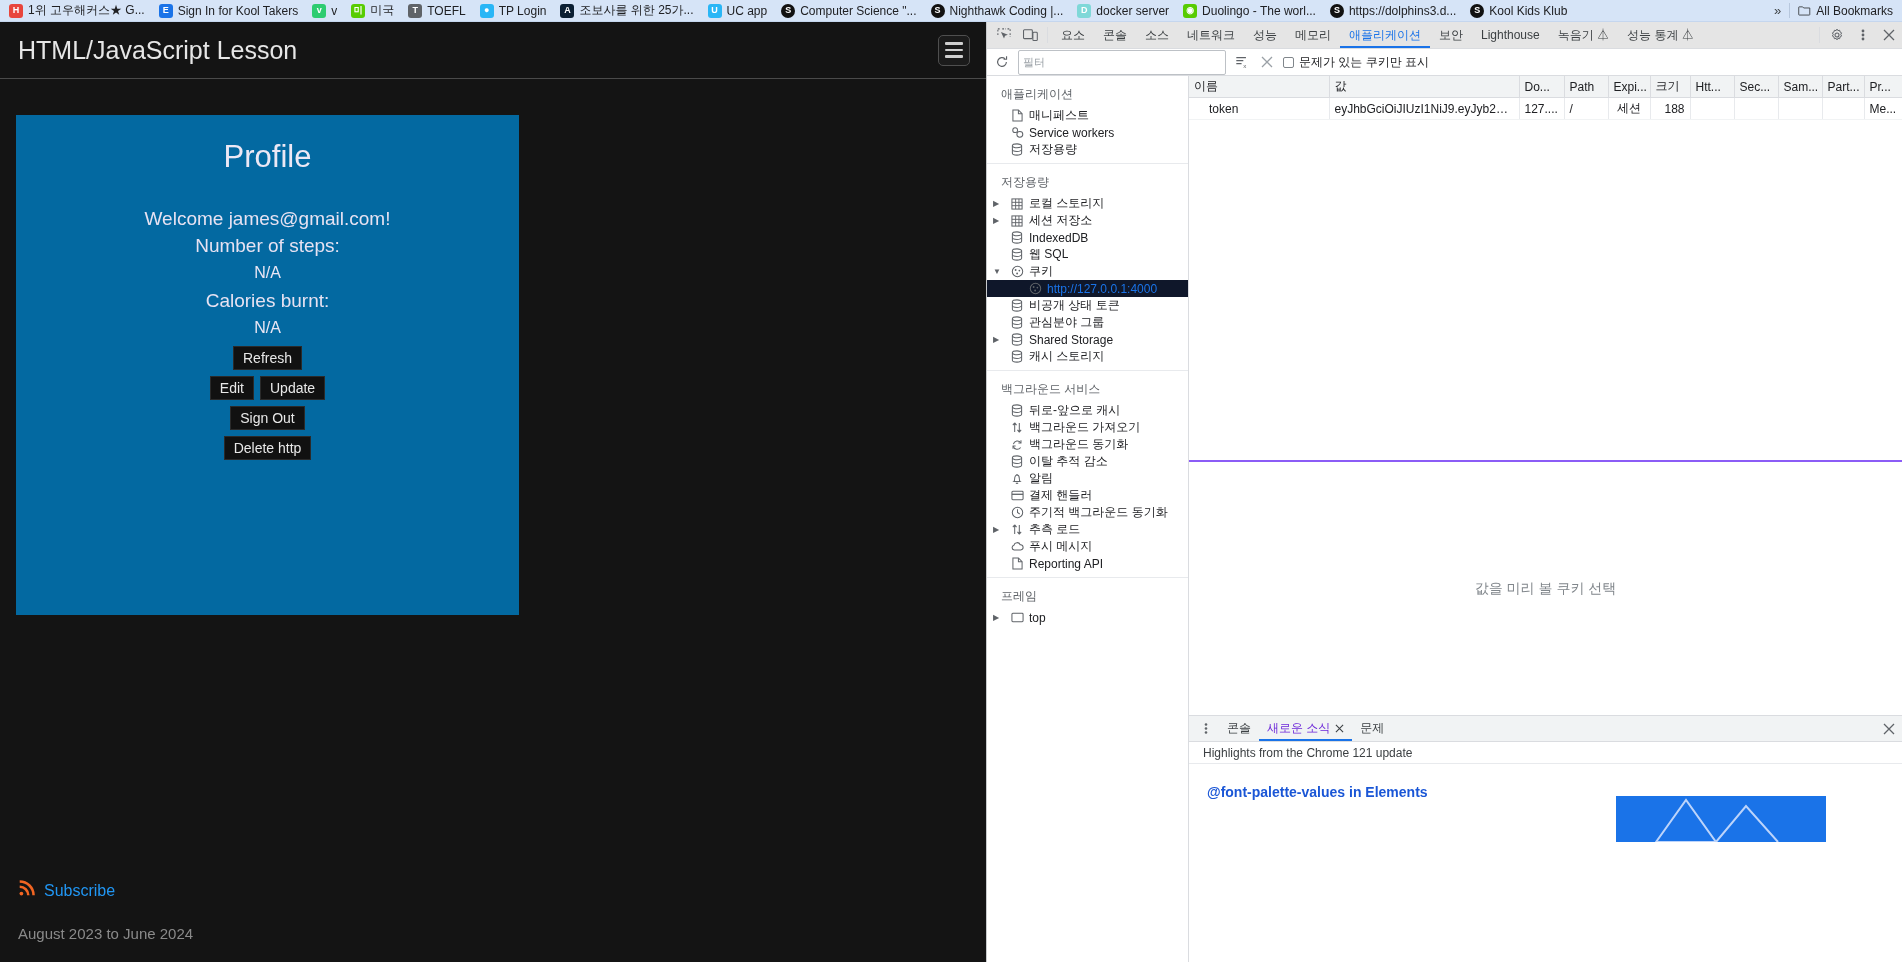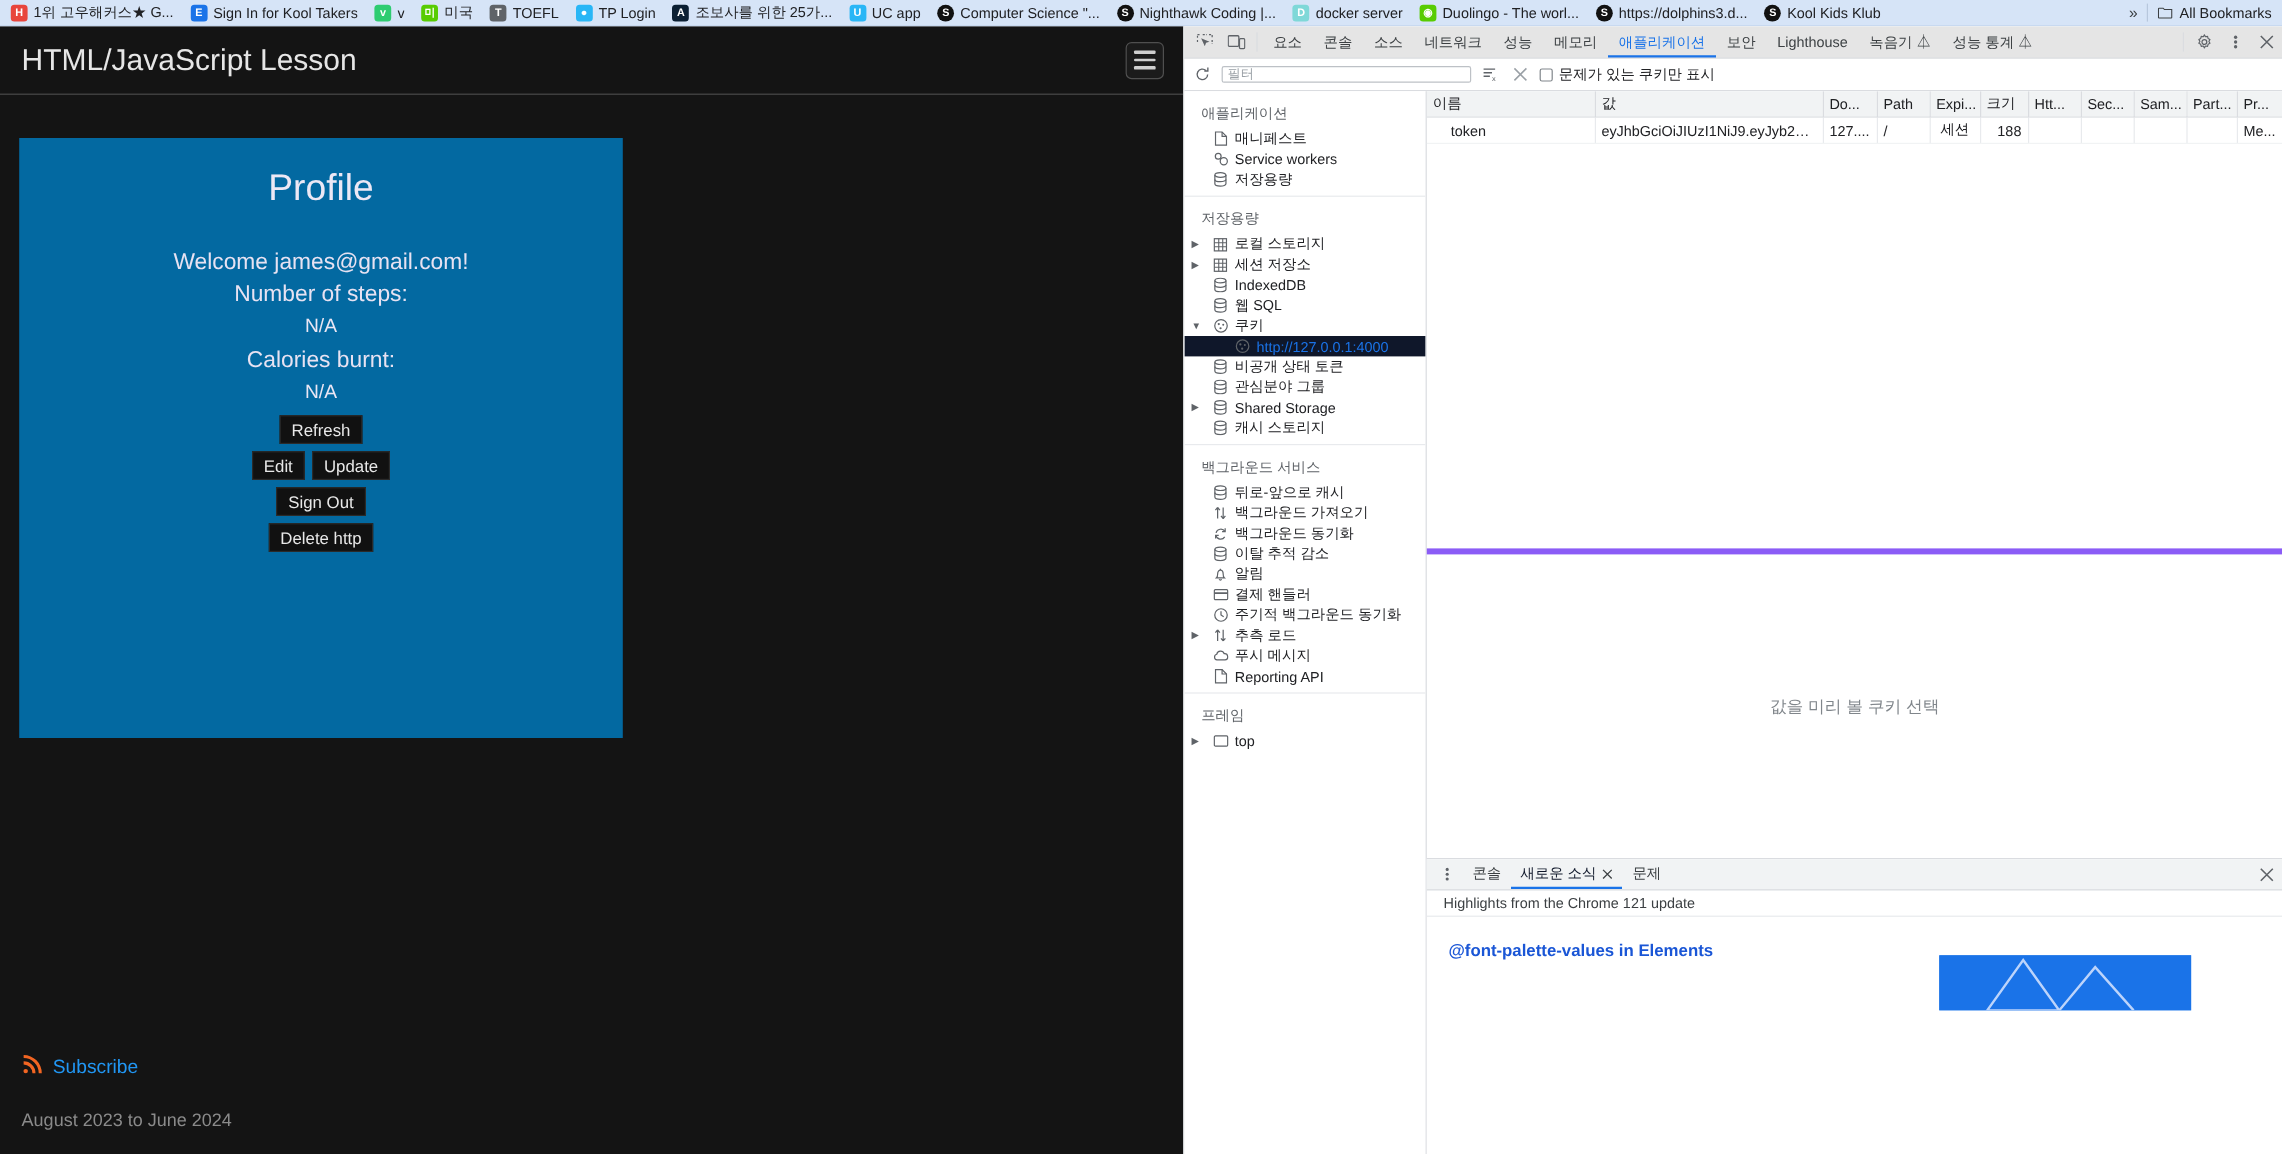--- a/index.html
+++ b/index.html
@@ -105,21 +105,21 @@
     color: #3c4043; font-size: 12px; white-space: nowrap;
   }
   .dt-tab.active { color: #1a73e8; box-shadow: inset 0 -2px 0 #1a73e8; }
   .dt-flex { flex: 1 1 auto; }
 
   #dt-filterbar {
     height: 27px; background: #fff; border-bottom: 1px solid #dadce0;
     display: flex; align-items: center; padding: 0 6px; gap: 7px;
   }
   #cookie-filter-input {
-    width: 208px; height: 14px; border: 1px solid #bdc1c6; border-radius: 2px;
+    width: 208px; height: 25px; border: 1px solid #bdc1c6; border-radius: 2px;
     font-size: 11px; padding: 0 4px; color: #202124; outline: none;
     font-family: "Liberation Sans", sans-serif;
   }
   #cookie-filter-input::placeholder { color: #9aa0a6; }
   .tb-btn { width: 18px; height: 18px; display: flex; align-items: center; justify-content: center;
             color: #5f6368; cursor: pointer; font-size: 13px; }
   .chk-wrap { display: flex; align-items: center; gap: 5px; cursor: pointer; color: #202124; font-size: 12px; }
   .chk-box { width: 11px; height: 11px; border: 1px solid #80868b; border-radius: 2px; background: #fff; }
 
   #dt-body { flex: 1 1 auto; display: flex; min-height: 0; }
@@ -155,35 +155,35 @@
     font-weight: normal; font-size: 12px; color: #202124; text-align: left;
     padding: 2px 5px; height: 19px; overflow: hidden; white-space: nowrap; cursor: pointer;
   }
   #cookie-table td {
     border-right: 1px solid #e8eaed; border-bottom: 1px solid #f1f3f4;
     font-size: 12px; color: #202124; padding: 2px 5px; height: 19px;
     overflow: hidden; white-space: nowrap; text-overflow: ellipsis;
   }
   #cookie-table td.num { text-align: right; }
   #cookie-table td.ctr { text-align: center; }
-  .tbl-wrap { height: 386px; border-bottom: 5px solid #8b5cf6; overflow: hidden; }
+  .tbl-wrap { height: 386px; border-bottom: 2px solid #8b5cf6; overflow: hidden; }
   #cookie-preview {
     flex: 1 1 auto; display: flex; align-items: center; justify-content: center;
     color: #80868b; font-size: 14px; border-bottom: 1px solid #dadce0;
     min-height: 0;
   }
 
   
   #dt-drawer { height: 246px; display: flex; flex-direction: column; background: #fff; flex: none; }
   #drawer-tabs {
     height: 26px; background: #f1f3f4; border-bottom: 1px solid #dadce0;
     display: flex; align-items: stretch; padding-left: 4px;
   }
   .dw-tab { display: flex; align-items: center; padding: 0 8px; cursor: pointer; color: #3c4043; font-size: 12px; gap: 5px; }
-  .dw-tab.active { color: #0f172a; box-shadow: inset 0 -2px 0 #1a73e8; text-align: center; }
+  .dw-tab.active { color: #6d28d9; box-shadow: inset 0 -2px 0 #1a73e8; text-align: center; }
   #drawer-sub { height: 22px; display: flex; align-items: center; padding-left: 14px; font-size: 12px; color: #3c4043; border-bottom: 1px solid #e8eaed; }
   #drawer-content { flex: 1 1 auto; padding: 20px 0 0 18px; position: relative; overflow: hidden; }
   #whatsnew-title { color: #1a56d6; font-size: 14px; font-weight: bold; }
   #whatsnew-thumb {
     position: absolute; right: 76px; top: 32px; width: 210px; height: 46px;
     background: #1a73e8; overflow: hidden;
   }
   #whatsnew-thumb svg { display: block; }
 </style>
 </head>

